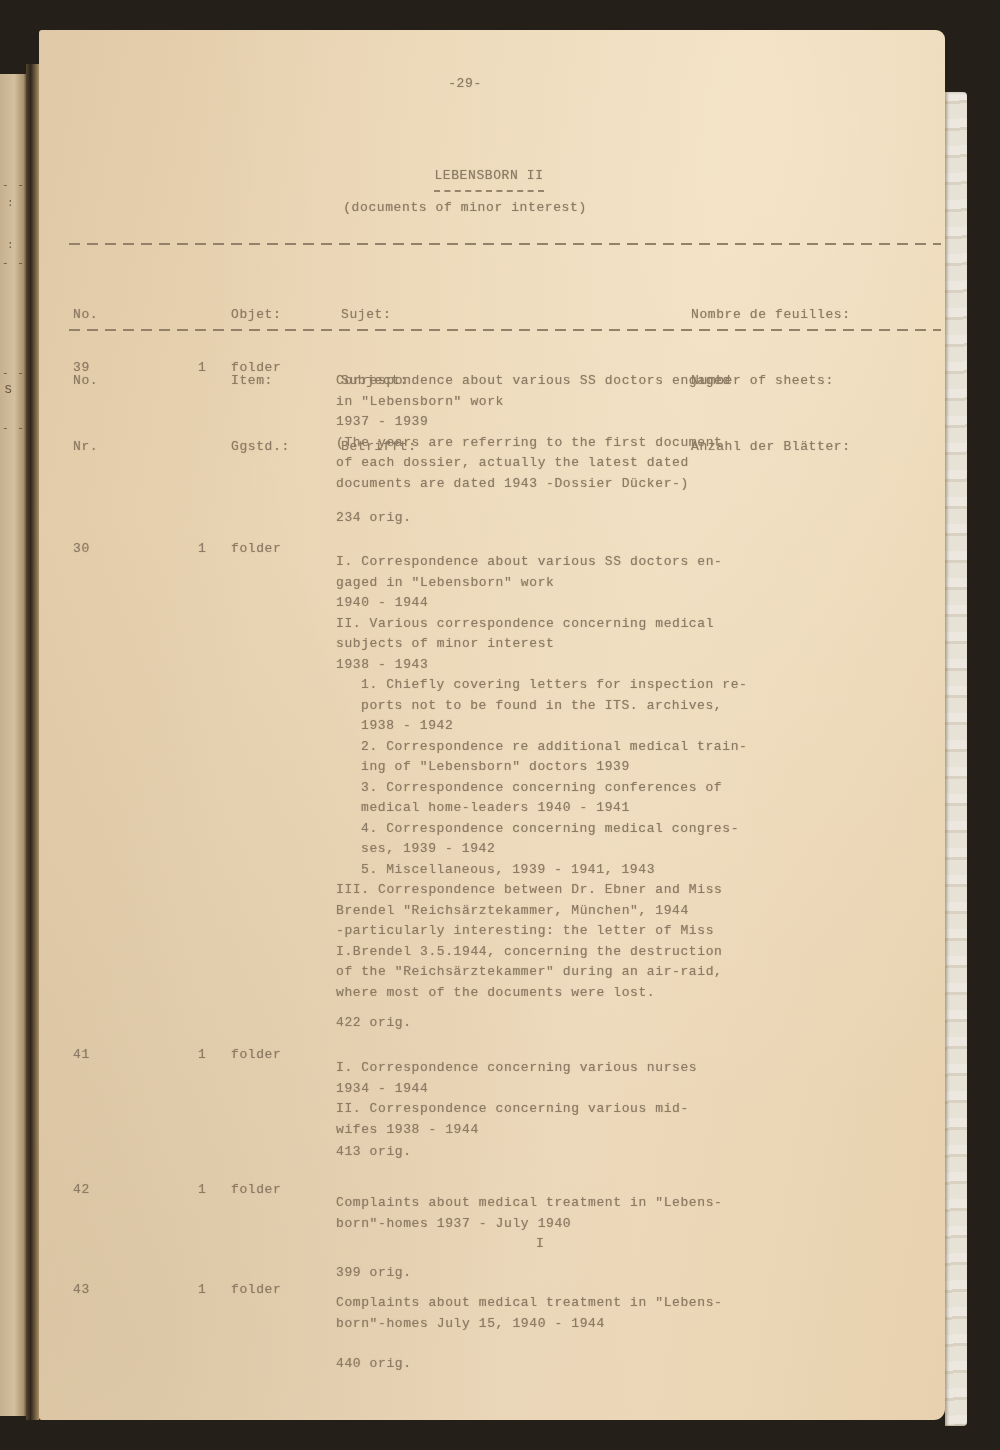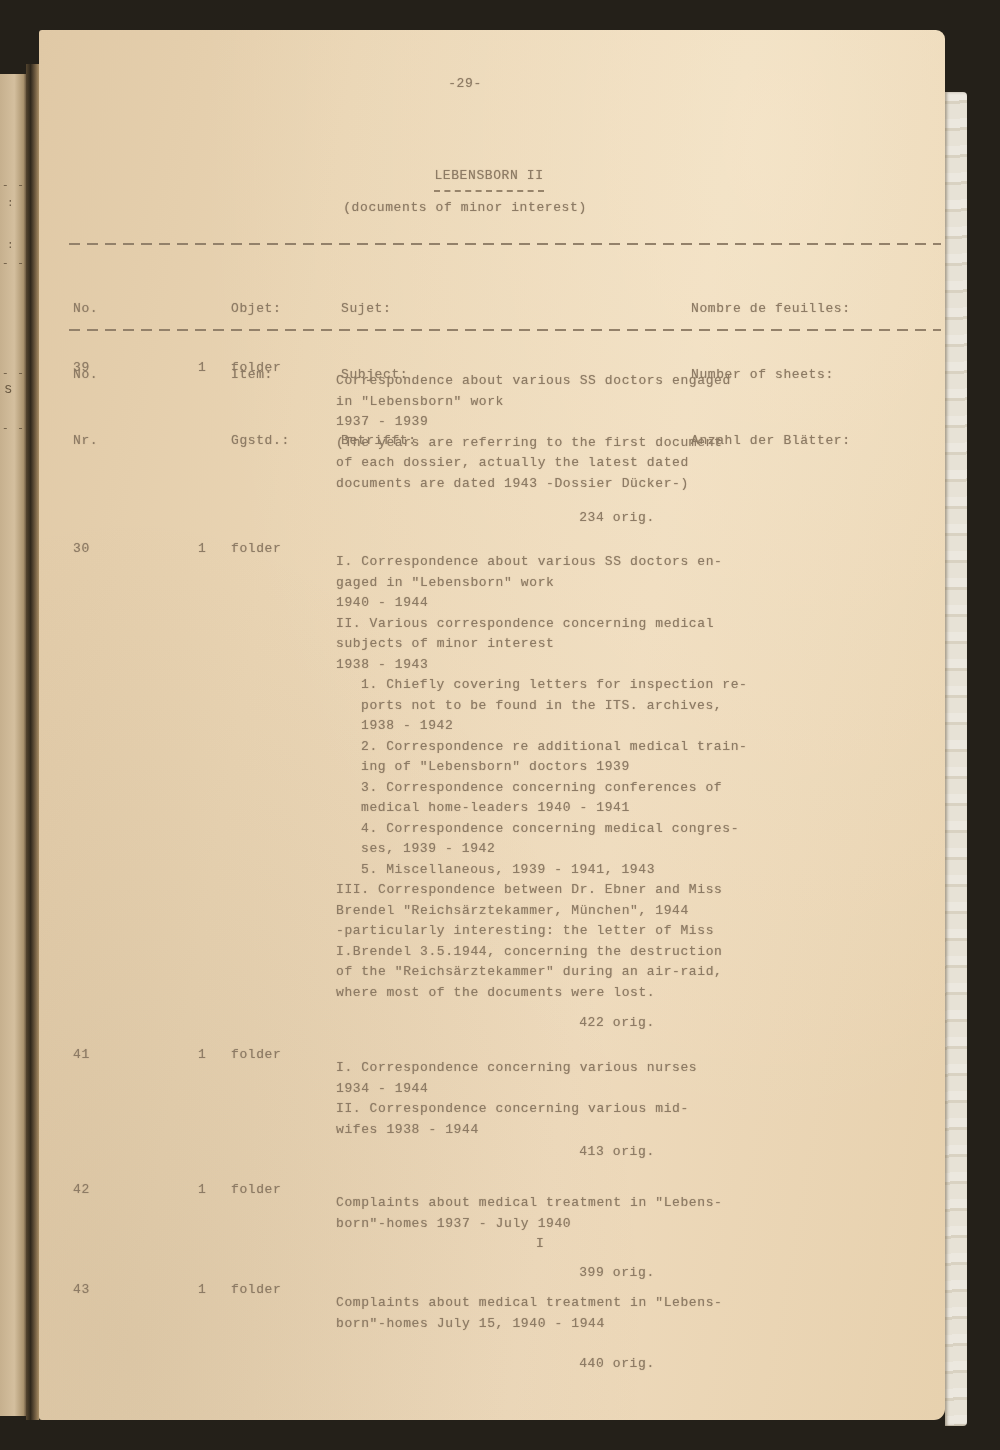--- a/index.html
+++ b/index.html
@@ -45,38 +45,38 @@
   .title1{top:94px;}
   .title2{top:136px;padding-left:24px;}
   .note{top:168px;}
   .dashu{display:inline-block;border-bottom:2px dashed #97846b;padding-bottom:3px;}
   
   .theader{position:absolute;left:30px;top:213px;width:872px;height:90px;}
   .hrule{position:absolute;left:0;width:872px;height:2px;
     background:repeating-linear-gradient(90deg,#93816a 0 11px,transparent 11px 18px);}
   .hrule.r1{top:0;}
   .hrule.r2{top:86px;}
-  .hcol{position:absolute;top:11px;line-height:22px;}
+  .hcol{position:absolute;top:17px;line-height:22px;}
   .hc1{left:4px;}.hc2{left:62px;}.hc3{left:162px;}.hc4{left:272px;}.hc5{left:622px;}
   
   #entries{position:absolute;left:0;top:0;width:906px;height:1390px;}
   .entry{position:absolute;left:0;width:906px;}
   .entry:nth-of-type(1){top:328px;}
   .entry:nth-of-type(2){top:509px;}
   .entry:nth-of-type(3){top:1015px;}
   .entry:nth-of-type(4){top:1150px;}
   .entry:nth-of-type(5){top:1250px;}
   .c-no{position:absolute;left:34px;}
   .c-count{position:absolute;left:159px;}
   .c-item{position:absolute;left:192px;}
   .c-desc{position:absolute;left:297px;width:592px;margin-top:13px;}
   .dl{min-height:20.5px;}
   .dl.i1{padding-left:25px;}
   .dl.i2{padding-left:200px;}
-  .orig{text-align:center;padding-right:30px;}
+  .orig{text-align:left;padding-right:30px;}
   .entry:nth-of-type(1) .orig{margin-top:14px;}
   .entry:nth-of-type(2) .orig{margin-top:10px;}
   .entry:nth-of-type(3) .orig{margin-top:2px;}
   .entry:nth-of-type(4) .orig{margin-top:8px;}
   .entry:nth-of-type(5) .orig{margin-top:20px;}
   
   .frag{position:absolute;font-size:11px;letter-spacing:1px;color:rgba(80,65,45,0.8);
         text-shadow:none;line-height:11px;}
   .frag:nth-of-type(1){top:180px;left:2px;}
   .frag:nth-of-type(2){top:198px;left:7px;}

